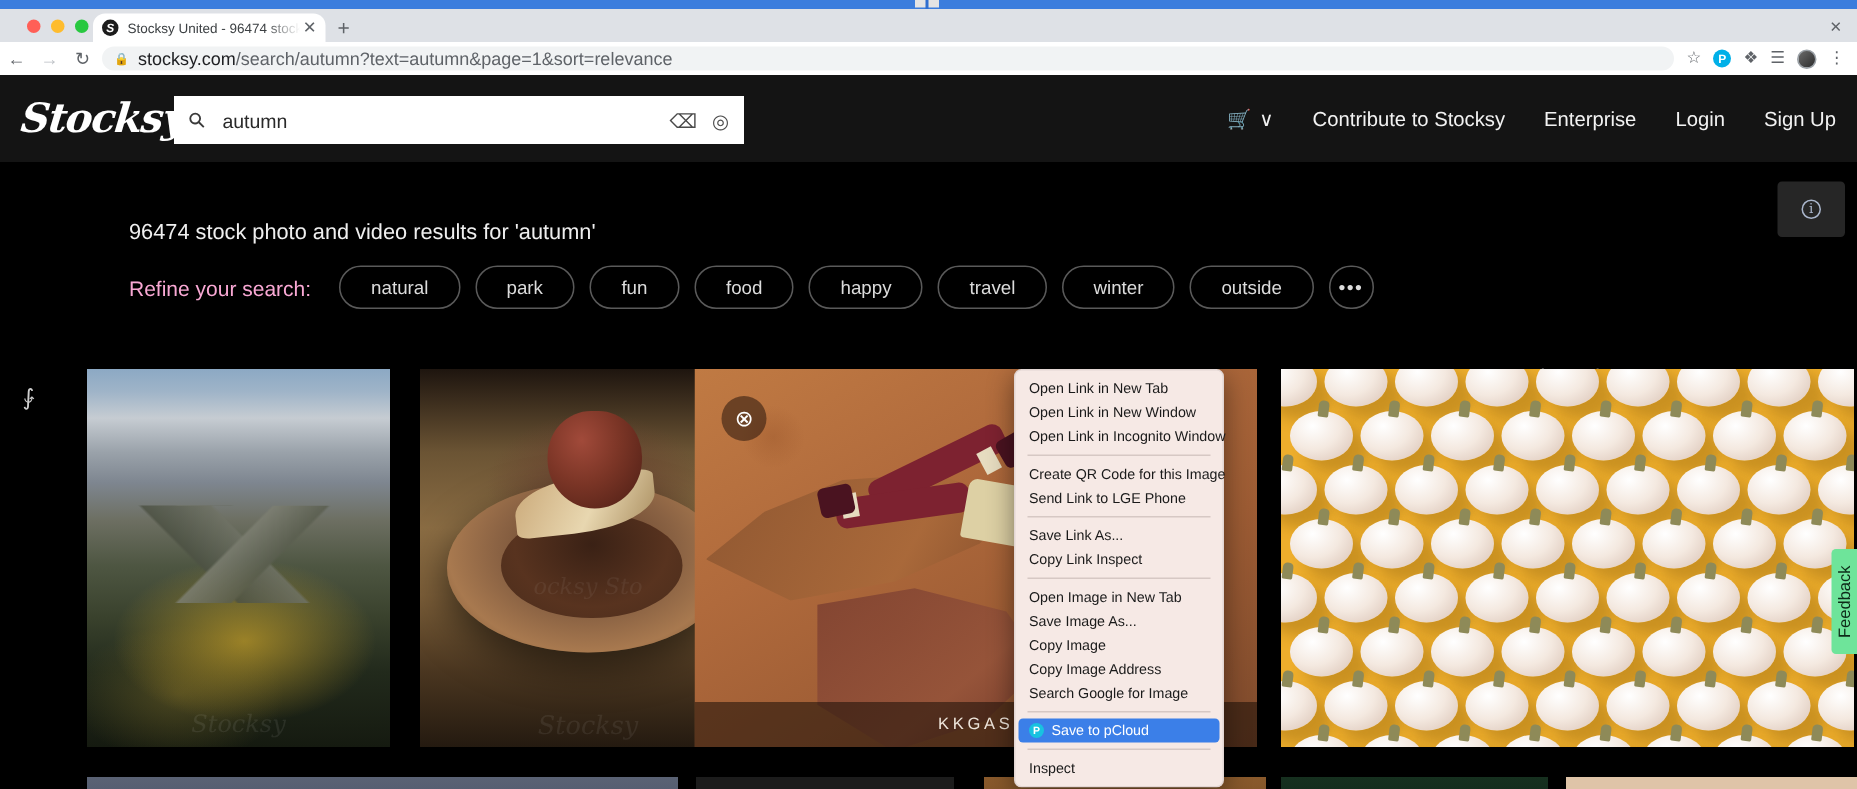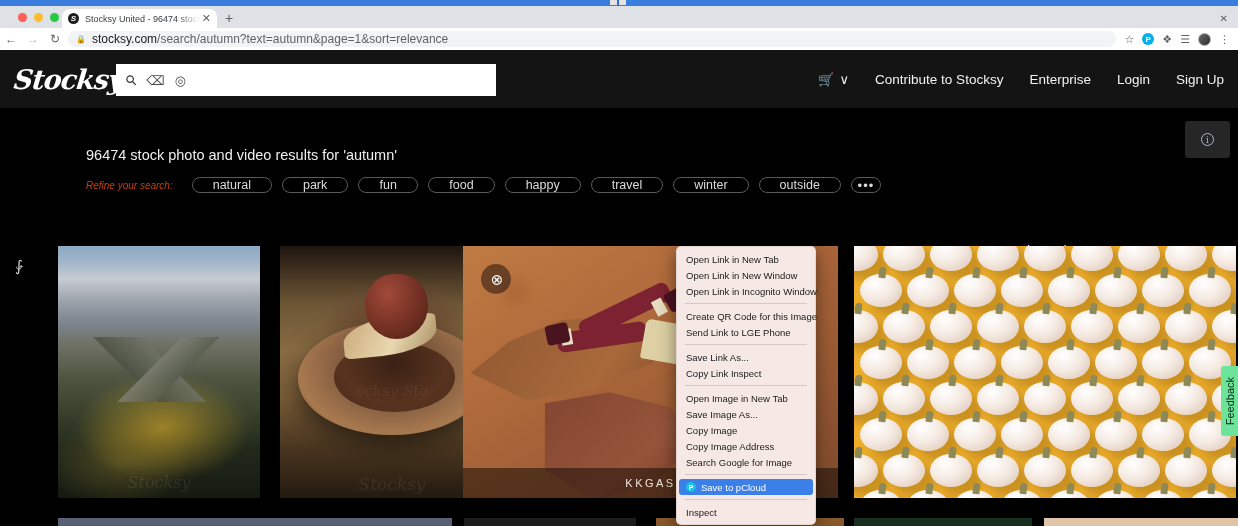--- a/index.html
+++ b/index.html
@@ -154,24 +154,24 @@
   .banner-text { font-size: 14px; color: #b9c4d6; }
 
   .results-count {
     padding: 39px 0 0 86px;
     font-size: 14.5px; color: #efefef;
   }
   .refine-row {
     display: flex; align-items: center;
     padding: 14px 0 0 86px; gap: 10px;
   }
-  .refine-label { font-size: 10px; color: #c2410c; margin-right: 9px; font-style: italic; }
+  .refine-label { font-size: 14px; color: #f9a8d4; margin-right: 9px; }
   .pill {
     border: 1px solid #5a5a5a; border-radius: 16px;
-    height: 16px; min-width: 60px; padding: 0 20px;
+    height: 29px; min-width: 60px; padding: 0 20px;
     display: flex; align-items: center; justify-content: center;
     font-size: 12.5px; color: #dcdcdc;
   }
   .pill.dots { padding: 0; width: 30px; min-width: 30px; letter-spacing: 1px; font-size: 13px; }
   .sort {
     position: absolute; right: 108px; top: 135px;
     display: flex; align-items: center; gap: 9px;
   }
   .sort-ico {
     font-size: 13px; color: #d8d8d8; letter-spacing: -3px;
@@ -436,20 +436,21 @@
     </div>
   </div>
 
   <div class="page">
 
     <div class="site-header">
       <div class="logo">Stocksy</div>
 
       <div class="searchbox">
         <span class="search-glass">⚲</span>
+        <span class="search-val" placeholder="Search">autumn</span>
         <span class="clear-ico">⌫</span>
         <span class="eye-ico">◎</span>
       </div>
 
       <div class="nav">
         <div class="cart">
           <span>🛒</span>
           <span>∨</span>
         </div>
         <a href="#">Contribute to Stocksy</a>

